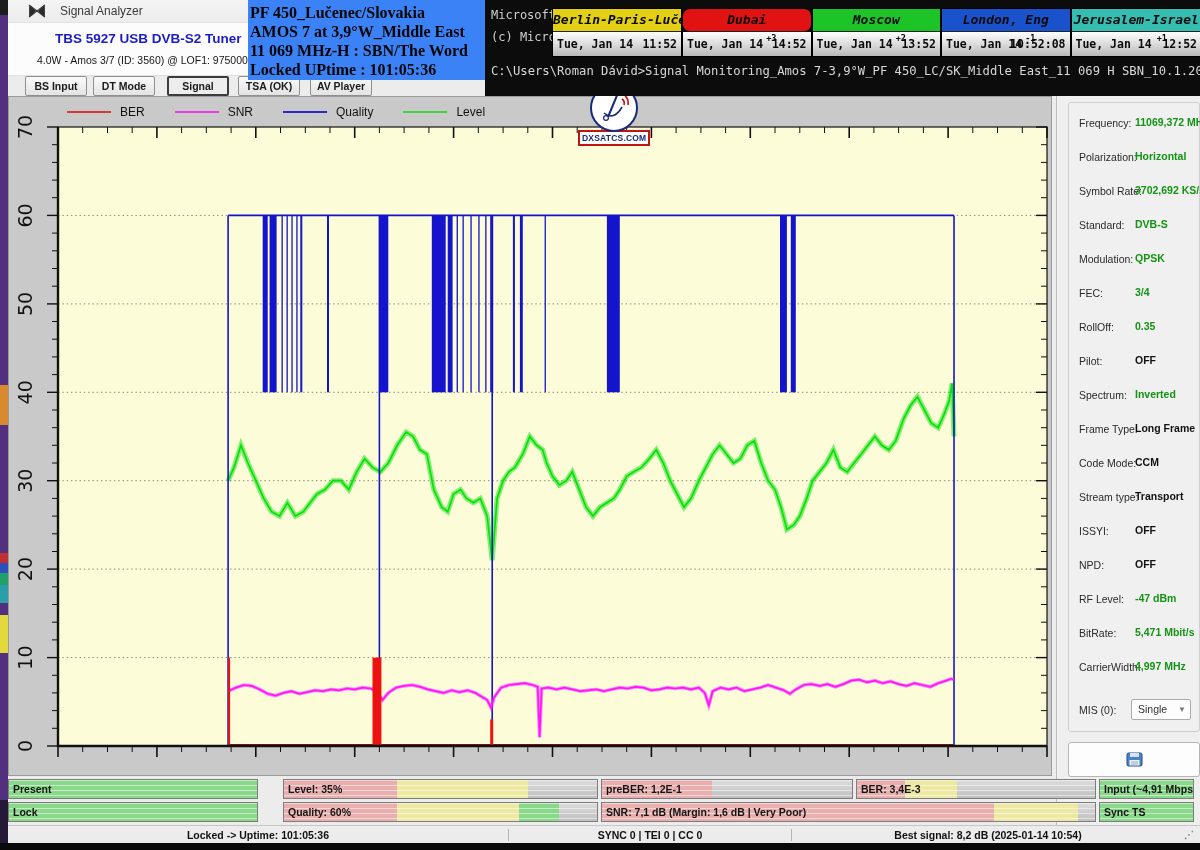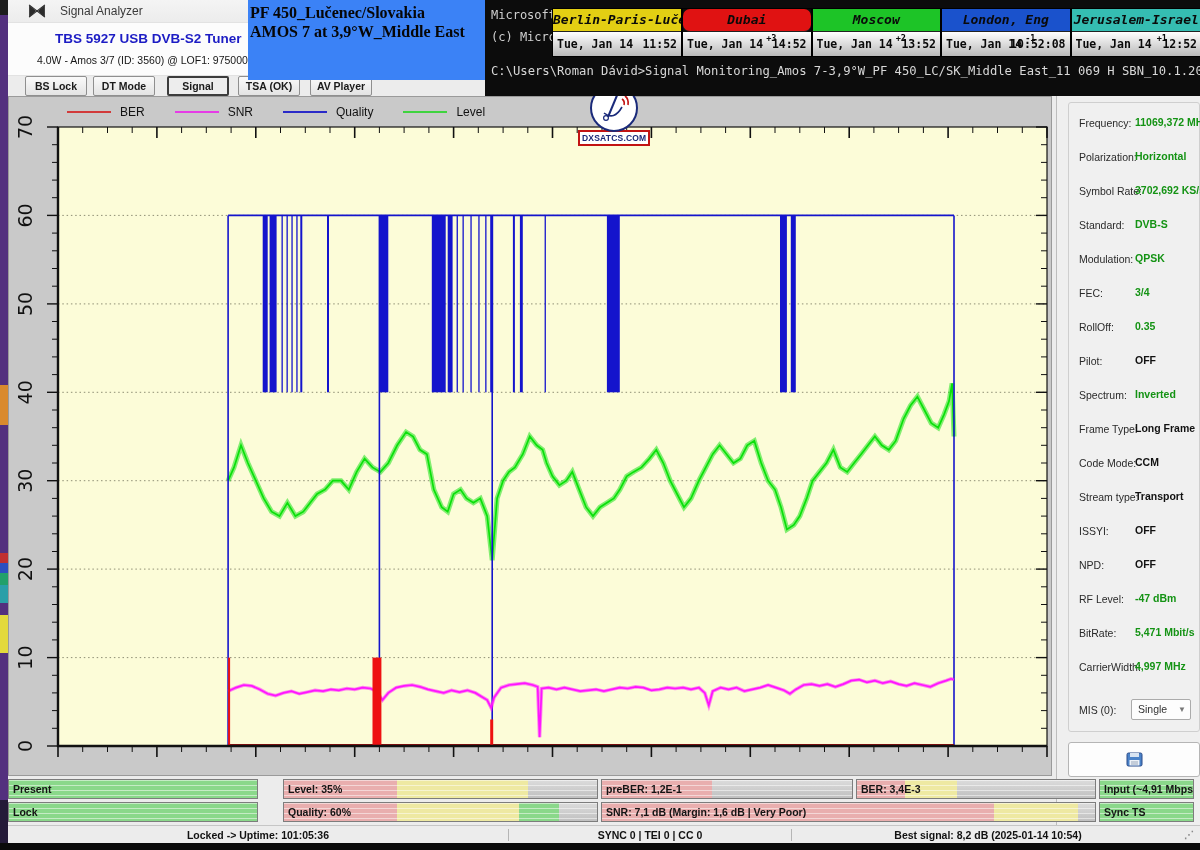--- a/index.html
+++ b/index.html
@@ -99,21 +99,21 @@
       </svg>
     <span class="ttl">Signal Analyzer</span>
   </div>
 
   <div id="header-panel">
     <div id="tuner-name">TBS 5927 USB DVB-S2 Tuner</div>
     <div id="tuner-sub">4.0W - Amos 3/7 (ID: 3560) @ LOF1: 9750000, LOF2: 0, LOFSW: 0</div>
   </div>
 
   <div id="tabs">
-      <div class="tab" style="left: 17px;">BS Lock</div>
+      <div class="tab" style="left: 17px;">BS Input</div>
       <div class="tab" style="left: 85px;">DT Mode</div>
       <div class="tab active" style="left: 159px;">Signal Mon.</div>
       <div class="tab" style="left: 230px;">TSA (OK)</div>
       <div class="tab" style="left: 302px;">AV Player</div>
     </div>
 
   <div id="chart-panel">
     <div id="legend">
         <div class="leg-item">
           <div class="leg-line" style="background: rgb(210, 58, 58);"></div>
@@ -489,20 +489,22 @@
     <div id="sb2" class="sb-sec">SYNC 0 | TEI 0 | CC 0</div>
     <div class="sb-div"></div>
     <div id="sb3" class="sb-sec">Best signal: 8,2 dB (2025-01-14 10:54)</div>
     <div id="sb-grip">⋰</div>
   </div>
 </div>
 
 <div id="video-overlay">
   <div>PF 450_Lučenec/Slovakia</div>
   <div>AMOS 7 at 3,9°W_Middle East</div>
+  <div>11 069 MHz-H : SBN/The Word</div>
+  <div>Locked UPtime : 101:05:36</div>
 </div>
 
 <div id="console">
   <div id="con-l1">Microsoft</div>
   <div id="con-l2">(c) Micro</div>
   <div id="con-prompt">C:\Users\Roman Dávid&gt;Signal Monitoring_Amos 7-3,9°W_PF 450_LC/SK_Middle East_11 069 H SBN_10.1.2025+</div>
   <div id="clocks">
       <div class="clock-col">
         <div class="clock-head" style="background: rgb(227, 207, 19);">Berlin-Paris-Lučenec</div>
         <div class="clock-time">

